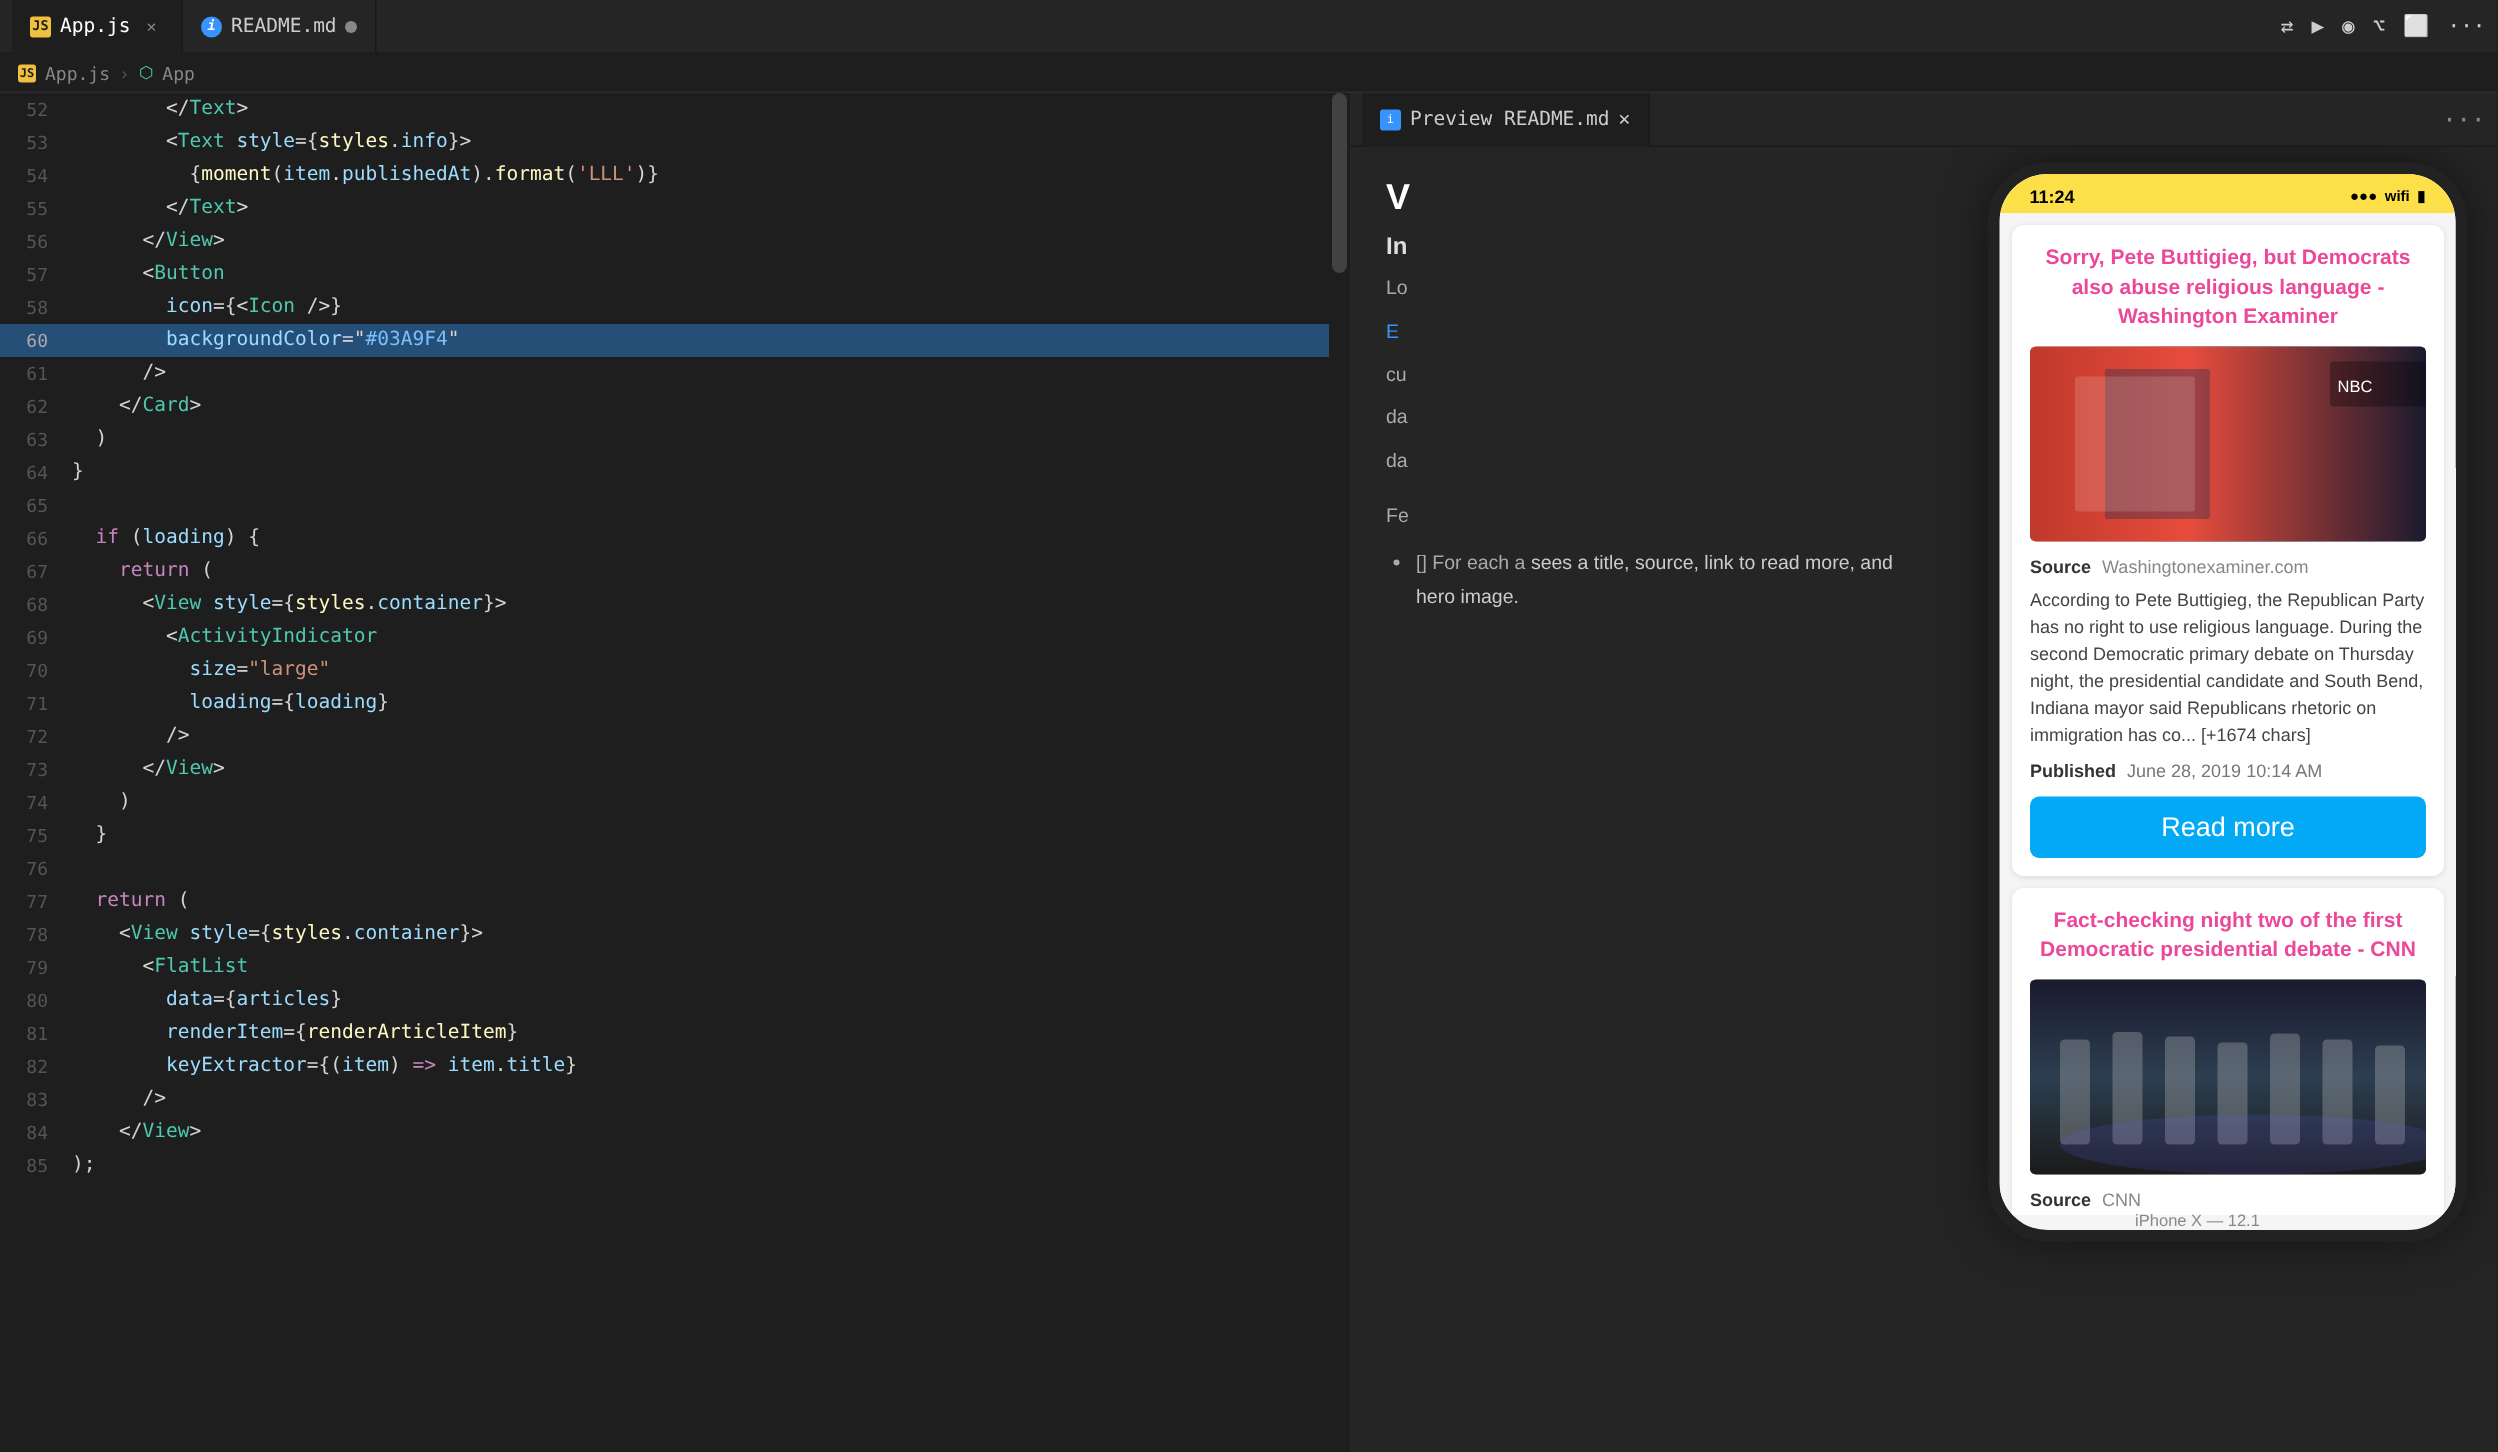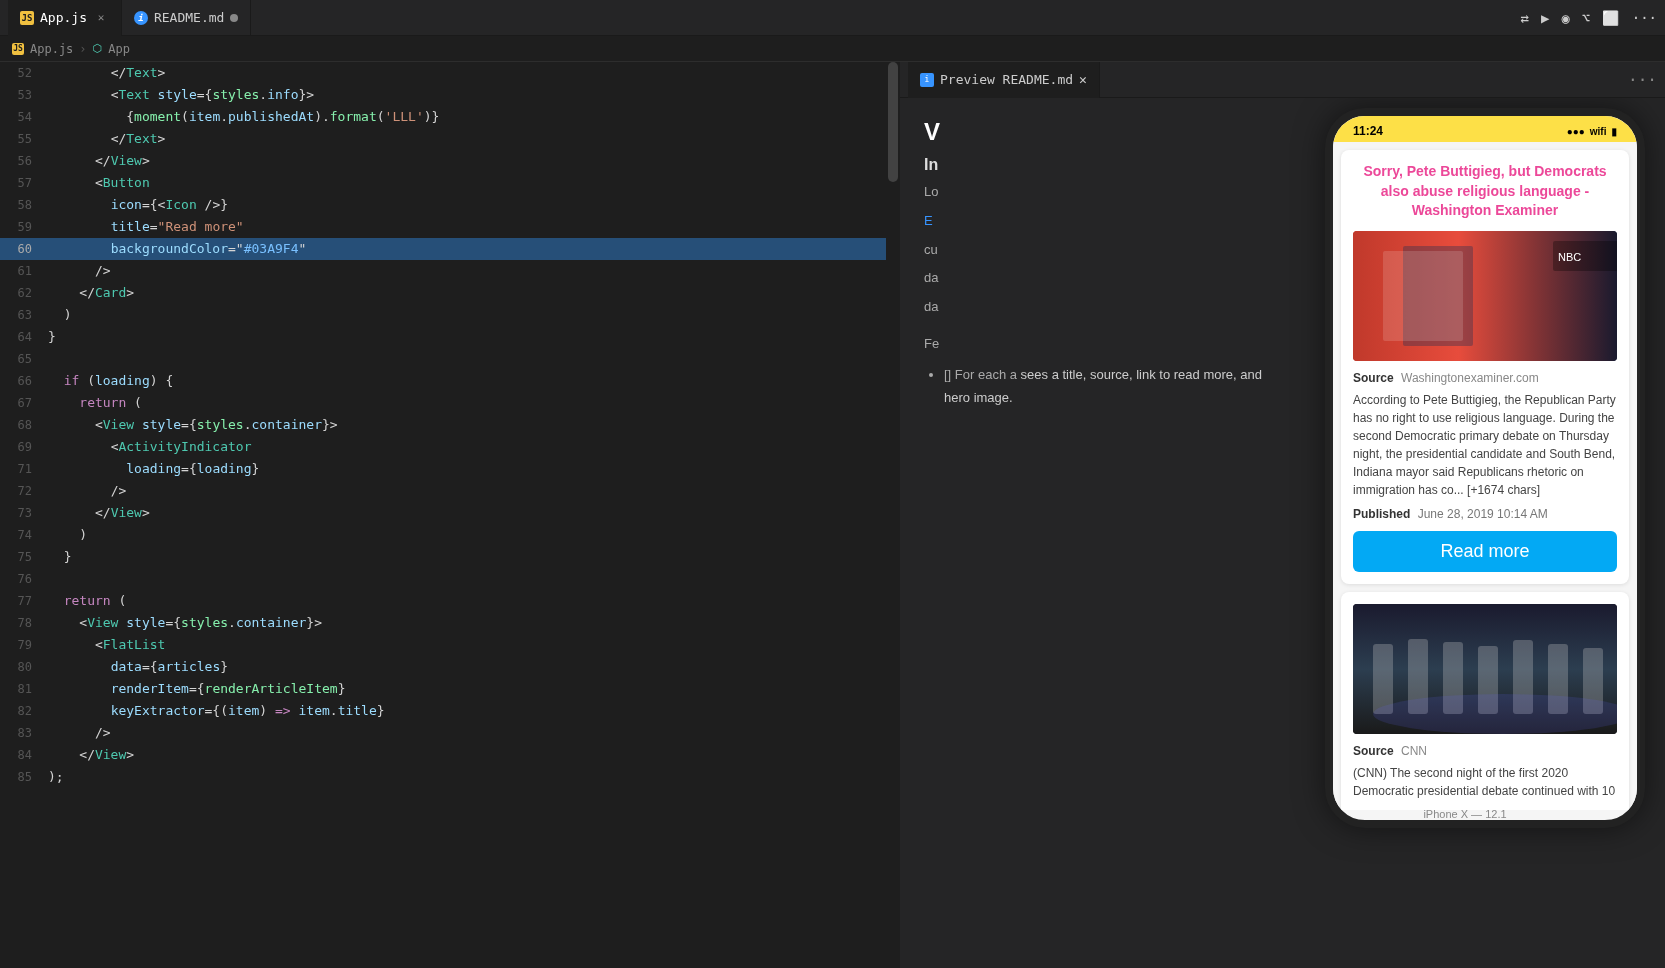--- a/index.html
+++ b/index.html
@@ -160,21 +160,21 @@
       flex: 1;
       white-space: pre;
       color: #d4d4d4;
     }
 
     
     .tag { color: #4ec9b0; }
     .attr { color: #9cdcfe; }
     .str { color: #ce9178; }
     .kw { color: #c586c0; }
-    .fn { color: #86efac; }
+    .fn { color: #fef9c3; }
     .punct { color: #d4d4d4; }
     .highlight-line {
       background: #264f78;
     }
     .selection-highlight {
       background: #264f78;
       color: #79c0ff;
     }
 
     
@@ -524,24 +524,20 @@
       <div class="code-line">
         <span class="line-number">57</span>
         <span class="line-content">      <span class="punct">&lt;</span><span class="tag">Button</span></span>
       </div>
 
       <div class="code-line">
         <span class="line-number">58</span>
         <span class="line-content">        <span class="attr">icon</span><span class="punct">={&lt;</span><span class="tag">Icon</span> <span class="punct">/&gt;}</span></span>
       </div>
 
-      <div class="code-line">
-        <span class="line-number">59</span>
-        <span class="line-content">        <span class="attr">title</span><span class="punct">=</span><span class="str">"Read more"</span></span>
-      </div>
 
       <div class="code-line highlight-line">
         <span class="line-number" style="color:#aaa;">60</span>
         <span class="line-content">        <span class="attr">backgroundColor</span><span class="punct">="</span><span class="selection-highlight">#03A9F4</span><span class="punct">"</span></span>
       </div>
 
       <div class="code-line">
         <span class="line-number">61</span>
         <span class="line-content">      <span class="punct">/&gt;</span></span>
       </div>
@@ -579,20 +575,24 @@
       <div class="code-line">
         <span class="line-number">68</span>
         <span class="line-content">      <span class="punct">&lt;</span><span class="tag">View</span> <span class="attr">style</span><span class="punct">={</span><span class="fn">styles</span><span class="punct">.</span><span class="attr">container</span><span class="punct">}&gt;</span></span>
       </div>
 
       <div class="code-line">
         <span class="line-number">69</span>
         <span class="line-content">        <span class="punct">&lt;</span><span class="tag">ActivityIndicator</span></span>
       </div>
 
+      <div class="code-line">
+        <span class="line-number">70</span>
+        <span class="line-content">          <span class="attr">size</span><span class="punct">=</span><span class="str">"large"</span></span>
+      </div>
 
       <div class="code-line">
         <span class="line-number">71</span>
         <span class="line-content">          <span class="attr">loading</span><span class="punct">={</span><span class="attr">loading</span><span class="punct">}</span></span>
       </div>
 
       <div class="code-line">
         <span class="line-number">72</span>
         <span class="line-content">        <span class="punct">/&gt;</span></span>
       </div>
@@ -742,20 +742,21 @@
               </div>
               <div class="news-excerpt">According to Pete Buttigieg, the Republican Party has no right to use religious language. During the second Democratic primary debate on Thursday night, the presidential candidate and South Bend, Indiana mayor said Republicans rhetoric on immigration has co... [+1674 chars]</div>
               <div class="news-published">
                 <span class="pub-label">Published</span>
                 <span class="pub-date">June 28, 2019 10:14 AM</span>
               </div>
               <button class="read-more-btn">Read more</button>
             </div>
 
             <div class="news-card">
+              <div class="news-title">Fact-checking night two of the first Democratic presidential debate - CNN</div>
 
               <div class="news-image news-image-2">
                 <svg width="100%" height="130" xmlns="http://www.w3.org/2000/svg">
                   <defs>
                     <linearGradient id="img2" x1="0%" y1="0%" x2="0%" y2="100%">
                       <stop offset="0%" style="stop-color:#1a1a2e"></stop>
                       <stop offset="50%" style="stop-color:#2c3e50"></stop>
                       <stop offset="100%" style="stop-color:#1a1a1a"></stop>
                     </linearGradient>
                   </defs>

